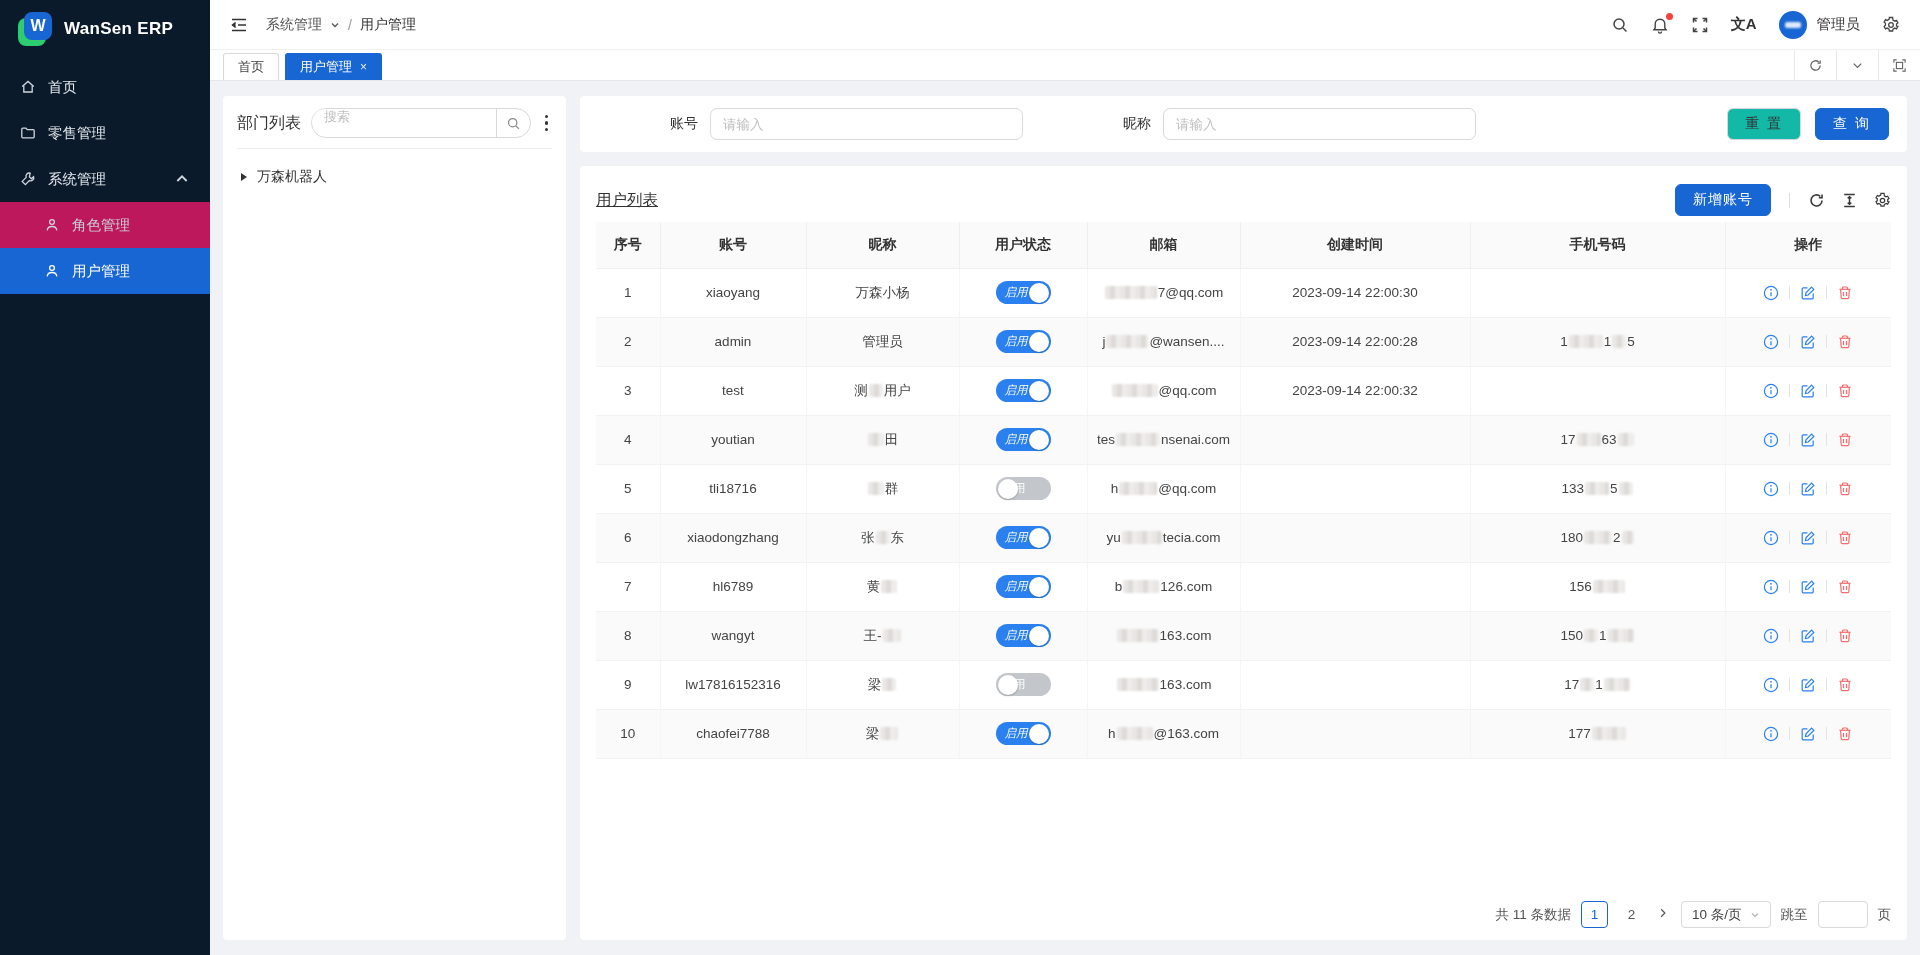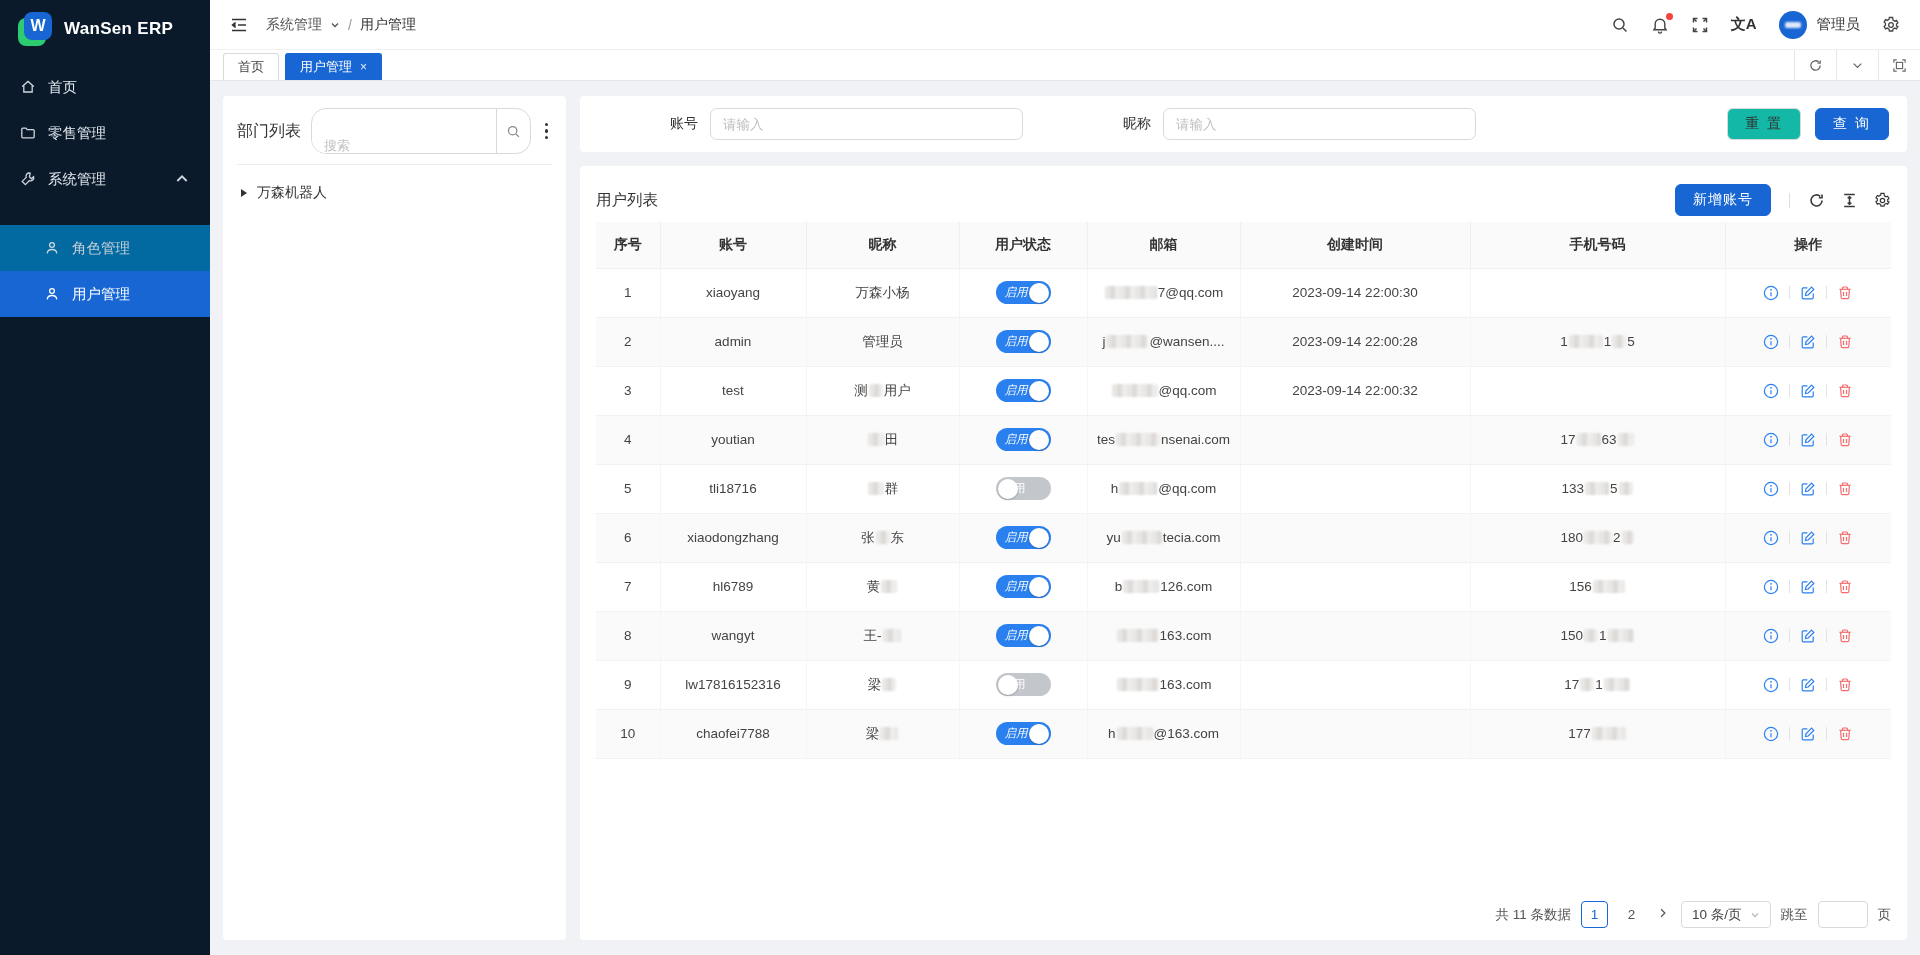--- a/index.html
+++ b/index.html
@@ -10,21 +10,21 @@
   .sidebar { width:210px; height:100%; background:#0b1a2b; flex-shrink:0; color:#dfe4ea; }
   .logo-row { display:flex; align-items:center; gap:12px; padding:14px 18px; height:58px; }
   .logo-mark { position:relative; width:34px; height:34px; }
   .logo-mark .g { position:absolute; left:0; bottom:0; width:28px; height:28px; background:#2ecc71; border-radius:8px; }
   .logo-mark .b { position:absolute; right:0; top:0; width:28px; height:28px; background:#1766d3; border-radius:8px; display:flex; align-items:center; justify-content:center; color:#fff; font-weight:bold; font-size:16px; }
   .logo-title { color:#fff; font-weight:bold; font-size:17px; letter-spacing:.3px; }
   .menu { margin-top:6px; }
   .menu-item { display:flex; align-items:center; gap:12px; height:46px; padding:0 20px; font-size:14.5px; color:#e3e8ee; cursor:pointer; }
   .menu-item svg { width:16px; height:16px; stroke:#cfd6dd; }
   .menu-item .grow { flex:1; }
-  .submenu { background:#0369a1;margin-top:23px; }
+  .submenu { background:#be185d; }
   .submenu .menu-item { padding-left:44px; color:#c9d1da; height:46px; }
   .submenu .menu-item.active { background:#1766d3; color:#fff; }
   .submenu .menu-item.active svg { stroke:#fff; }
 
   
   .main { flex:1; display:flex; flex-direction:column; height:100%; min-width:0; }
 
   
   .topbar { height:49px; background:#fff; display:flex; align-items:center; padding:0 20px; flex-shrink:0; }
   .fold-icon { width:18px; height:18px; margin-right:18px; cursor:pointer; }
@@ -50,21 +50,21 @@
   .tab-tool { width:42px; height:100%; border-left:1px solid #e8e8e8; display:flex; align-items:center; justify-content:center; color:#666; cursor:pointer; }
   .tab-tool svg { width:15px; height:15px; }
 
   
   .content { flex:1; display:flex; gap:14px; padding:15px 13px; min-height:0; }
 
   
   .dept-panel { width:343px; background:#fff; border-radius:4px; padding:12px 14px; flex-shrink:0; display:flex; flex-direction:column; }
   .dept-head { display:flex; align-items:center; gap:10px; padding-bottom:10px; border-bottom:1px solid #ededed; }
   .dept-title { font-size:16px; color:#333; white-space:nowrap; }
-  .dept-search { flex:1; display:flex; align-items:flex-end; border:1px solid #d9d9d9; border-radius:15px; height:46px; overflow:hidden; }
+  .dept-search { flex:1; display:flex; align-items:flex-start; border:1px solid #d9d9d9; border-radius:15px; height:30px; overflow:hidden; }
   .dept-search input { flex:1; border:none; outline:none; padding:0 12px; font-size:13px; color:#333; min-width:0; }
   .dept-search input::placeholder { color:#bfbfbf; }
   .dept-search .search-btn { width:34px; height:100%; border-left:1px solid #d9d9d9; display:flex; align-items:center; justify-content:center; color:#8a8a8a; cursor:pointer; }
   .kebab { display:flex; flex-direction:column; gap:3px; padding:2px 4px; cursor:pointer; }
   .kebab i { width:3.5px; height:3.5px; background:#333; border-radius:50%; }
   .tree { padding-top:12px; }
   .tree-item { display:flex; align-items:center; gap:10px; height:32px; font-size:14px; color:#333; cursor:pointer; padding-left:4px; }
   .tree-caret { width:0; height:0; border-left:6px solid #333; border-top:4.5px solid transparent; border-bottom:4.5px solid transparent; }
 
   
@@ -78,21 +78,21 @@
   .f-input { width:313px; height:32px; border:1px solid #d9d9d9; border-radius:7px; padding:0 12px; font-size:13.5px; outline:none; color:#333; }
   .f-input::placeholder { color:#bfbfbf; }
   .f-actions { margin-left:auto; display:flex; gap:14px; }
   .btn { height:32px; padding:0 17px; border-radius:6px; font-size:14px; cursor:pointer; display:inline-flex; align-items:center; letter-spacing:2px; }
   .btn-default { background:#14b8a6; border:1px solid #d9d9d9; color:#333; }
   .btn-primary { background:#1766d3; border:1px solid #1766d3; color:#fff; }
 
   
   .table-card { background:#fff; border-radius:4px; flex:1; display:flex; flex-direction:column; padding:12px 16px 12px; min-height:0; }
   .table-head { display:flex; align-items:center; height:44px; flex-shrink:0; }
-  .table-title { font-size:15.5px; color:#333; }
+  .table-title { font-size:15.5px; color:#333;text-decoration:underline; }
   .table-tools { margin-left:auto; display:flex; align-items:center; gap:16px; }
   .tool-divider { width:1px; height:15px; background:#ddd; margin:0 2px; }
   .tool-icon { width:17px; height:17px; color:#3a3a3a; cursor:pointer; display:inline-flex; }
   .tool-icon svg { width:17px; height:17px; }
 
   table { width:100%; border-collapse:collapse; table-layout:fixed; }
   th { background:#fafafa; height:46px; font-size:14px; font-weight:bold; color:#333; border-bottom:1px solid #f0f0f0; border-right:1px solid #efefef; text-align:center; }
   th:last-child { border-right:none; }
   td { height:49px; text-align:center; font-size:13.5px; color:#444; border-bottom:1px solid #f2f2f2; border-right:1px solid #f5f5f5; white-space:nowrap; overflow:hidden; }
   td:last-child { border-right:none; }

